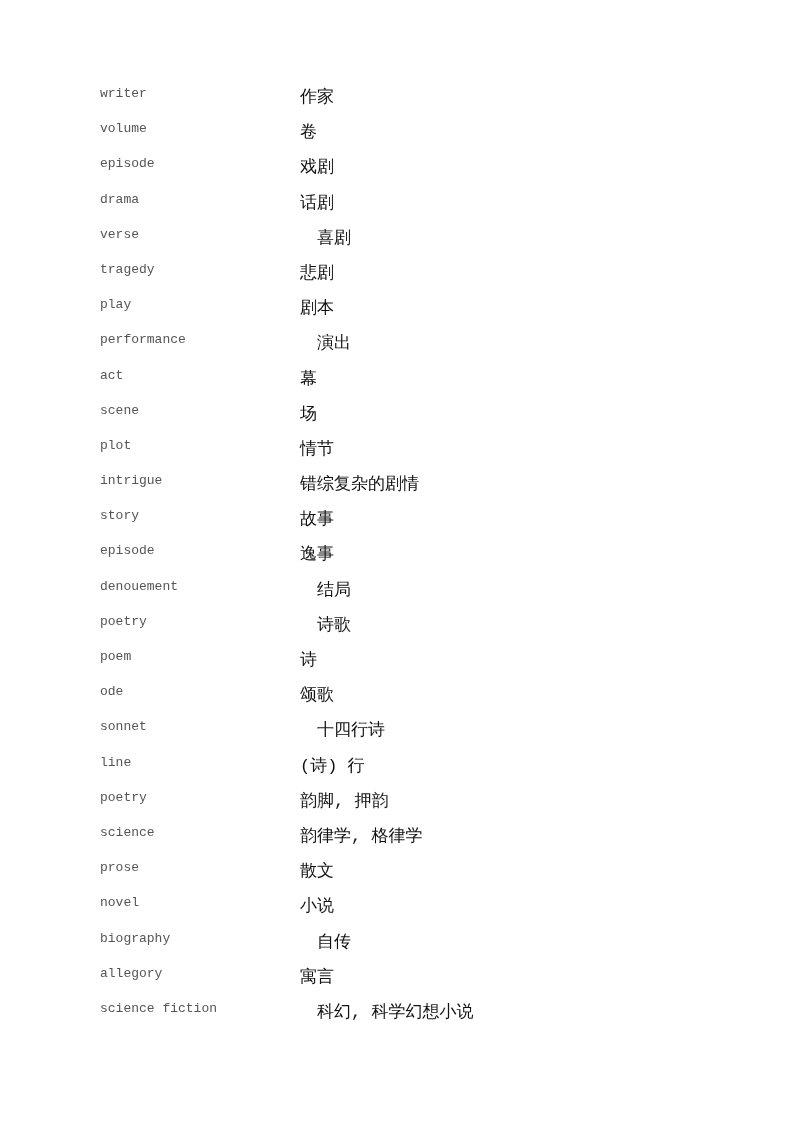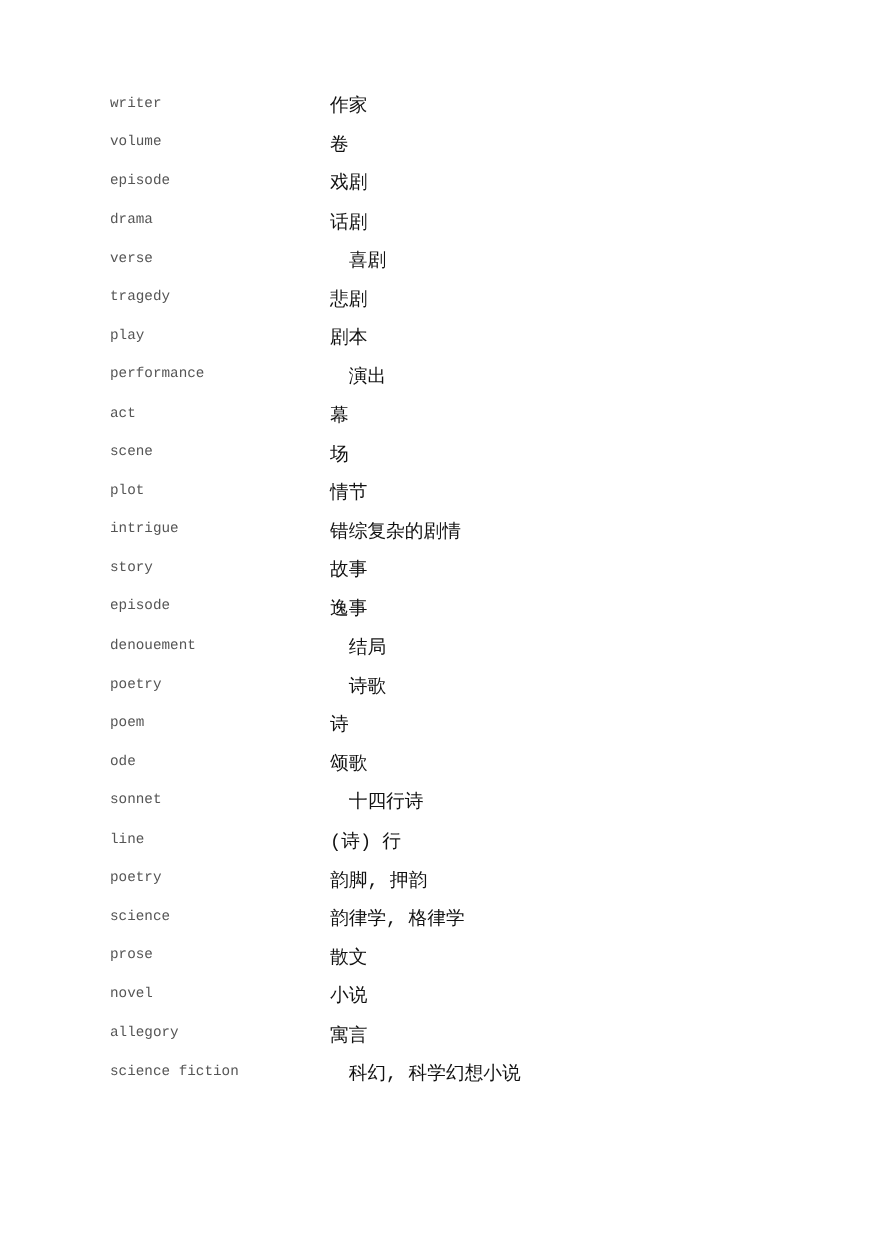--- a/index.html
+++ b/index.html
@@ -130,20 +130,24 @@
       </tr>
       <tr>
         <td>prose</td>
         <td>散文</td>
       </tr>
       <tr>
         <td>novel</td>
         <td>小说</td>
       </tr>
       <tr>
+        <td>biography</td>
+        <td>　自传</td>
+      </tr>
+      <tr>
         <td>allegory</td>
         <td>寓言</td>
       </tr>
       <tr>
         <td>science fiction</td>
         <td>　科幻, 科学幻想小说</td>
       </tr>
     </tbody>
 </table>
 

